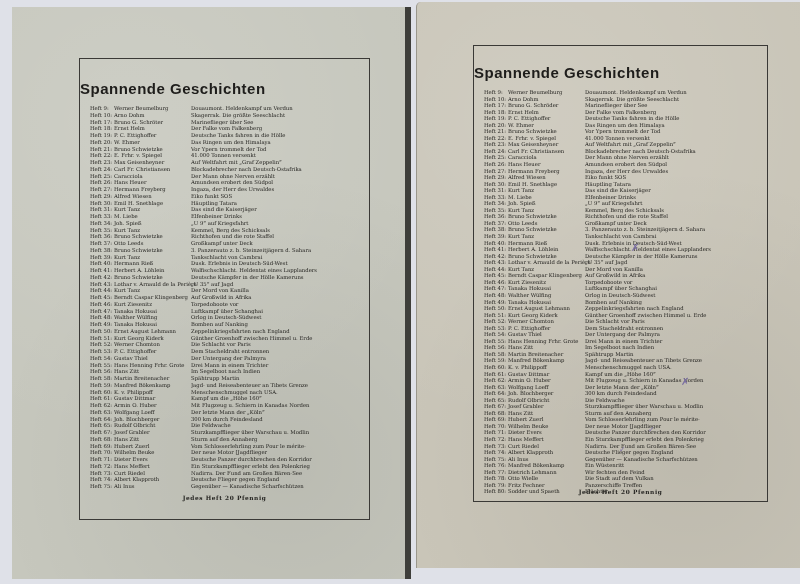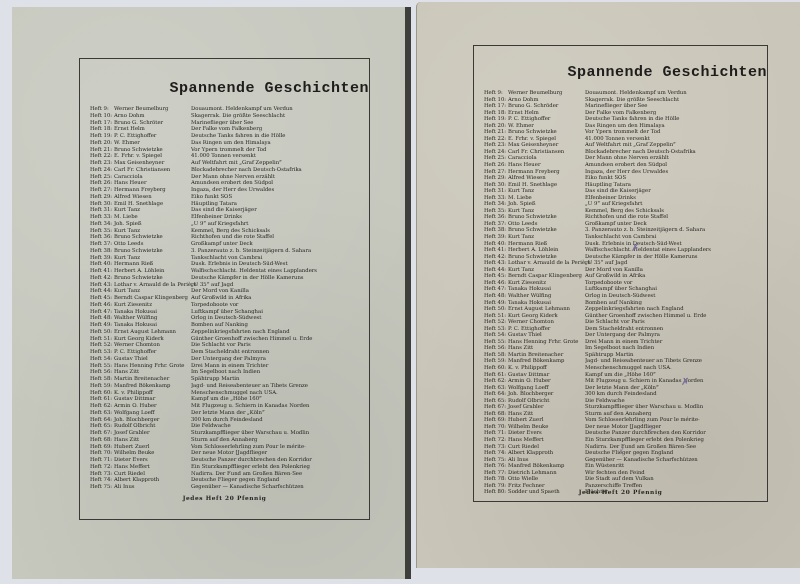--- a/index.html
+++ b/index.html
@@ -26,22 +26,22 @@
     border-left:1px solid #9a978c;
     border-top-left-radius:5px;
   }
   .frame {
     position:absolute;
     border:1.3px solid #3a3936;
   }
   #page-left .frame { left:67px; top:51px; width:289px; height:460px; }
   #page-right .frame { left:56px; top:43px; width:293px; height:455px; }
   .title {
-    text-align:right;
-    font-family:Liberation Mono, monospace;
+    text-align:left;
+    font-family:Liberation Sans, sans-serif;
     font-weight:bold;
     color:#1e1d1b;
     letter-spacing:0.5px;
   }
   #page-left .title { font-size:15px; margin-top:21px; margin-bottom:8px; }
   #page-right .title { font-size:15px; margin-top:18px; margin-bottom:8px; }
   .list { margin:0; padding:0; list-style:none; }
   .row {
     display:flex; white-space:nowrap;
     font-family:"DejaVu Serif", serif;

